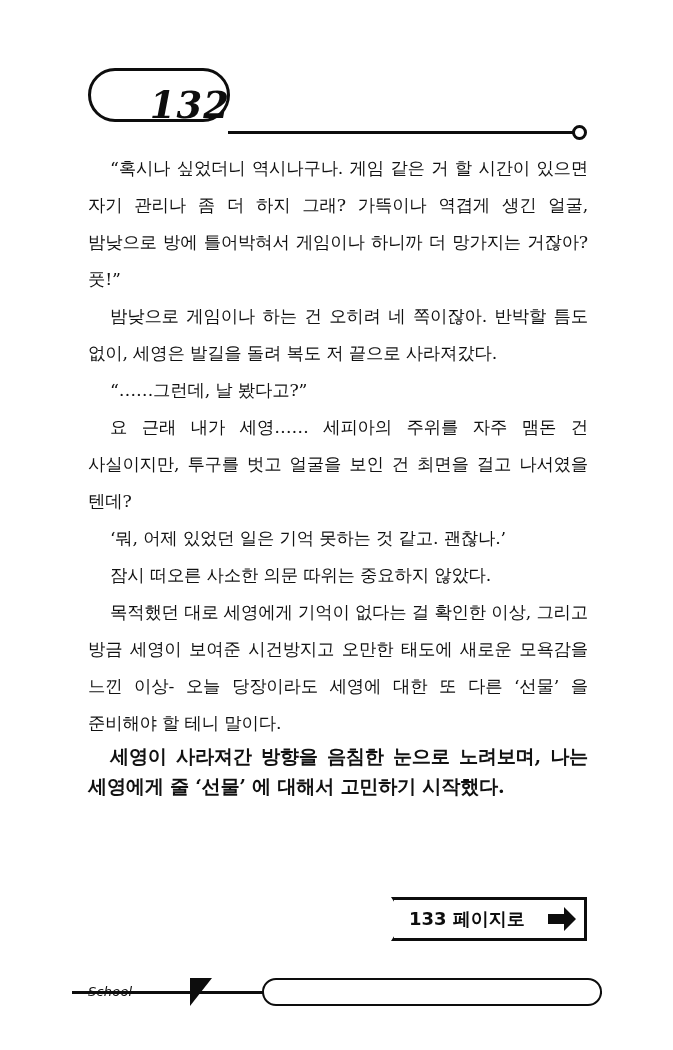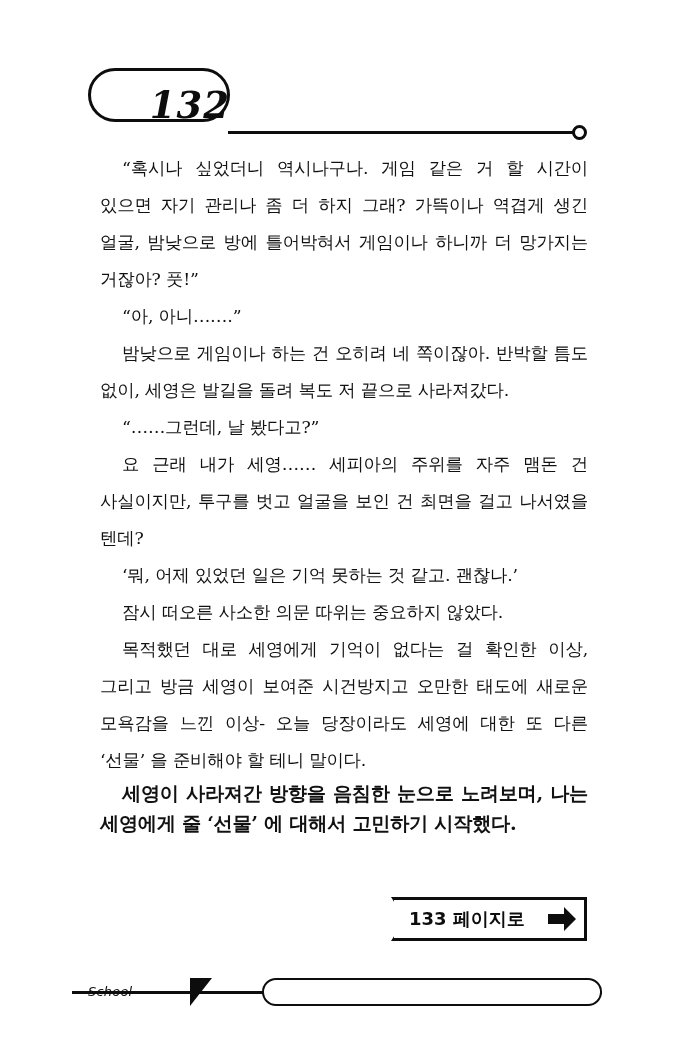--- a/index.html
+++ b/index.html
@@ -72,21 +72,21 @@
   }
 
   
   .body-text {
     position: absolute;
     left: 88px;
     top: 150px;
     width: 500px;
   }
   .body-text p {
-    margin: 0 0 0 12px;
+    margin: 0 0 0 0;
     font-family: "DejaVu Serif", serif;
     font-size: 17.4px;
     line-height: 37px;
     text-indent: 22px;
     text-align: justify;
     letter-spacing: -0.2px;
     word-break: keep-all;
   }
   .body-text p.bold {
     font-weight: 700;
@@ -214,21 +214,20 @@
 
 <div class="page-head">
   <div class="page-num-box"></div>
   <div class="page-num">132</div>
   <div class="head-rule"></div>
   <div class="head-dot"></div>
 </div>
 
 <div class="body-text">
   <p>“혹시나 싶었더니 역시나구나. 게임 같은 거 할 시간이 있으면 자기 관리나 좀 더 하지 그래? 가뜩이나 역겹게 생긴 얼굴, 밤낮으로 방에 틀어박혀서 게임이나 하니까 더 망가지는 거잖아? 풋!”</p>
-  <p>“아, 아니…….”</p>
   <p>밤낮으로 게임이나 하는 건 오히려 네 쪽이잖아. 반박할 틈도 없이, 세영은 발길을 돌려 복도 저 끝으로 사라져갔다.</p>
   <p>“……그런데, 날 봤다고?”</p>
   <p>요 근래 내가 세영…… 세피아의 주위를 자주 맴돈 건 사실이지만, 투구를 벗고 얼굴을 보인 건 최면을 걸고 나서였을 텐데?</p>
   <p>‘뭐, 어제 있었던 일은 기억 못하는 것 같고. 괜찮나.’</p>
   <p>잠시 떠오른 사소한 의문 따위는 중요하지 않았다.</p>
   <p>목적했던 대로 세영에게 기억이 없다는 걸 확인한 이상, 그리고 방금 세영이 보여준 시건방지고 오만한 태도에 새로운 모욕감을 느낀 이상- 오늘 당장이라도 세영에 대한 또 다른 ‘선물’ 을 준비해야 할 테니 말이다.</p>
   <p class="bold">세영이 사라져간 방향을 음침한 눈으로 노려보며, 나는 세영에게 줄 ‘선물’ 에 대해서 고민하기 시작했다.</p>
 </div>
 
 <div class="next-page">

